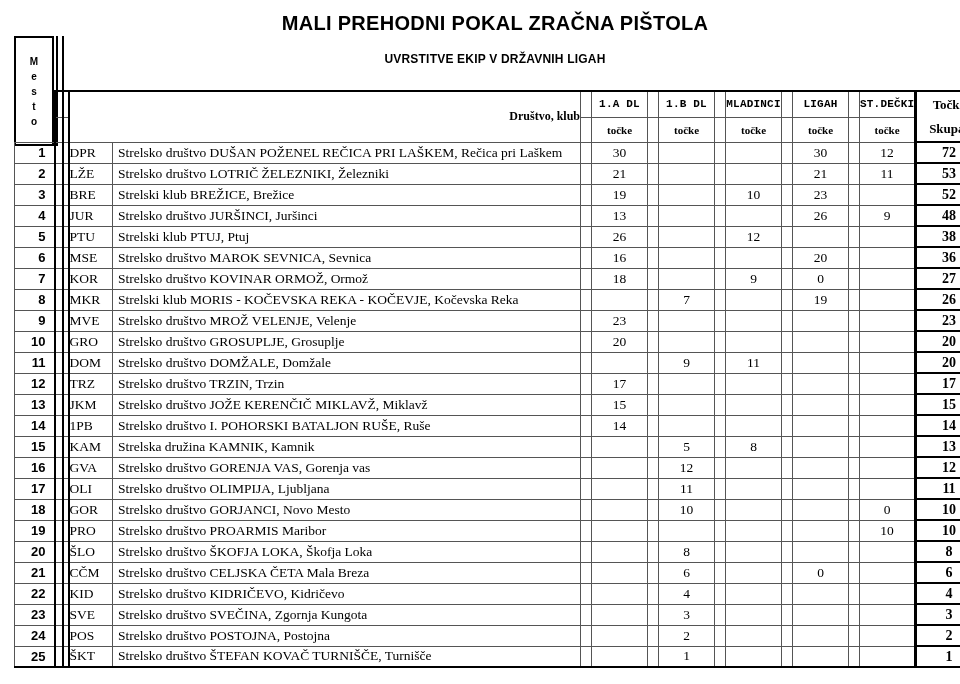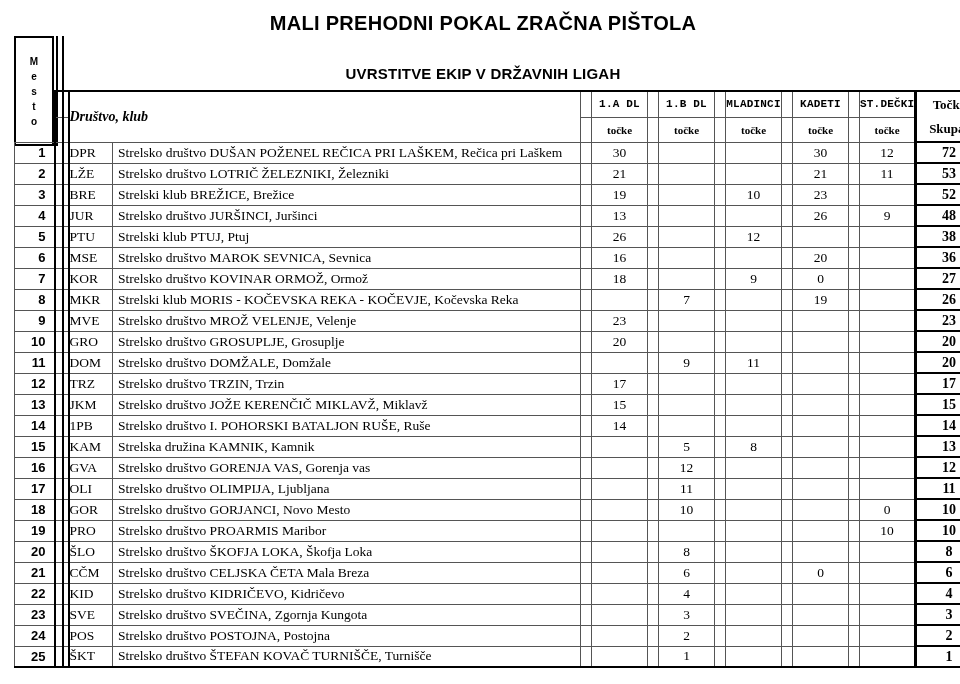--- a/index.html
+++ b/index.html
@@ -12,40 +12,40 @@
     height: 684px;
     font-family: "Liberation Serif", serif;
     color: #000000;
     overflow: hidden;
     position: relative;
   }
 
   
   #titles {
     position: absolute;
-    left: 0;
+    left: 12px;
     top: 0;
     width: 916px;
   }
   .title-main {
     text-align: center;
     font-family: "Liberation Sans", sans-serif;
     font-weight: bold;
     font-size: 20px;
     letter-spacing: 0.3px;
     margin-top: 12px;
     padding-left: 50px;
   }
   .title-sub {
     text-align: center;
     font-family: "Liberation Sans", sans-serif;
     font-weight: bold;
-    font-size: 15px;
+    font-size: 12px;
     letter-spacing: 0.2px;
-    margin-top: 30px;
+    margin-top: 17px;
     padding-left: 50px;
   }
 
   
   #mesto-box {
     position: absolute;
     left: 14px;
     top: 36px;
     width: 40px;
     height: 110px;
@@ -111,24 +111,23 @@
     letter-spacing: 0.2px;
     height: 26px;
   }
   .hdr-sub {
     text-align: center;
     font-weight: bold;
     font-size: 11px;
     height: 25px;
   }
   .hdr-club {
-    text-align: left;
-    font-weight: bold;
-    font-size: 14px;
-    font-style: italic;
+    text-align: right;
+    font-weight: bold;
+    font-size: 12px;
   }
   .hdr-total {
     text-align: center;
     font-weight: bold;
     font-size: 13px;
   }
 
   
   .rank {
     text-align: right;
@@ -211,21 +210,21 @@
       <td class="col-strong" style="border-top:2px solid #000"></td>
       <td class="col-strong" style="border-top:2px solid #000"></td>
       <td colspan="2" rowspan="2" class="hdr-club">Društvo, klub</td>
       <td class="spacer"></td>
       <td class="hdr">1.A DL</td>
       <td class="spacer"></td>
       <td class="hdr">1.B  DL</td>
       <td class="spacer"></td>
       <td class="hdr">MLADINCI</td>
       <td class="spacer"></td>
-      <td class="hdr">KADETI</td>
+      <td class="hdr">LIGAH</td>
       <td class="spacer"></td>
       <td class="hdr">ST.DEČKI</td>
       <td class="hdr-total" style="border-left:3px solid #000;border-right:3px solid #000;border-top:2px solid #000;border-bottom:none">Točke</td>
     </tr>
     <tr>
       <td style="border:none"></td>
       <td class="col-strong"></td>
       <td class="col-strong"></td>
       <td class="spacer"></td>
       <td class="hdr-sub">točke</td>

